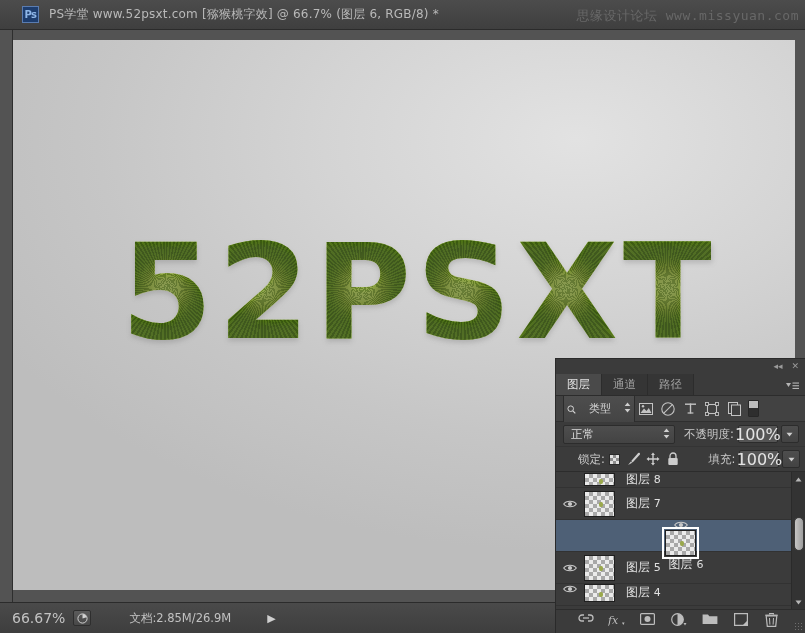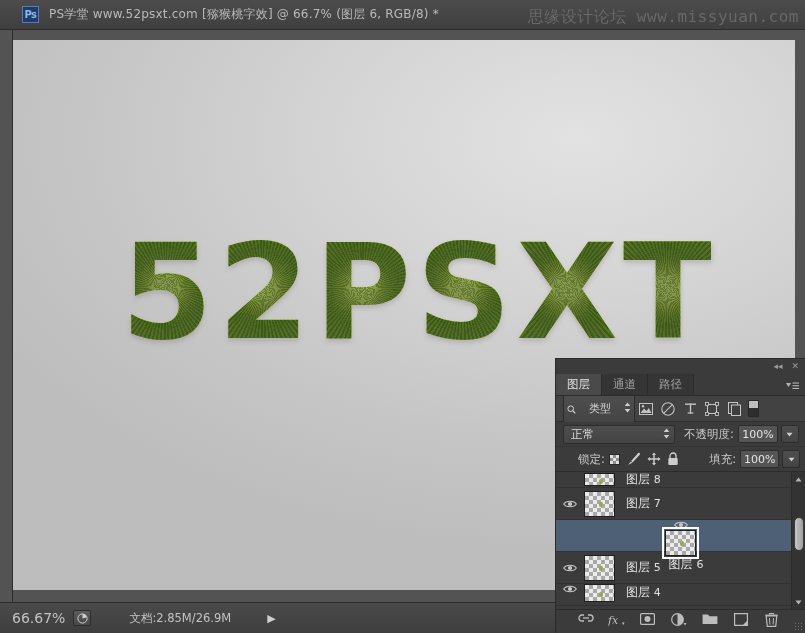--- a/index.html
+++ b/index.html
@@ -35,21 +35,21 @@
   #title-text {
     margin-left: 10px;
     color: #b9b9b9;
     font-size: 12px;
     white-space: nowrap;
     letter-spacing: 0.2px;
   }
   #watermark {
     position: absolute; right: 6px; top: 7px;
     color: #6e6e6e;
-    font-size: 16px;
+    font-size: 13px;
     font-family: "DejaVu Sans Mono", "Liberation Mono", monospace;
     letter-spacing: 0.5px;
     white-space: nowrap;
     opacity: 0.85;
     margin-left: 24px;
   }
 
   
   #canvas-wrap {
     position: absolute; left: 12px; top: 30px;
@@ -207,21 +207,21 @@
     display: flex; align-items: center; justify-content: space-between;
     padding: 0 4px 0 7px;
     font-size: 11.5px; color: #dcdcdc;
   }
   #blend-select .spin { font-size: 7px; color: #cfcfcf; line-height: 0.9; }
   .field-label { font-size: 11.5px; color: #c9c9c9; margin-left: 9px; white-space: nowrap; }
   .num-field {
     width: 40px; height: 18px; margin-left: 4px;
     background: #555; border: 1px solid #2c2c2c; border-radius: 2px;
     display: flex; align-items: center; justify-content: center;
-    font-size: 11px; color: #e4e4e4;
+    font-size: 16px; color: #e4e4e4;
   }
   .num-arrow {
     width: 18px; height: 18px; margin-left: 3px;
     background: linear-gradient(#4e4e4e, #434343);
     border: 1px solid #2c2c2c; border-radius: 2px;
     display: flex; align-items: center; justify-content: center;
     font-size: 7px; color: #cfcfcf;
   }
 
   #lock-row {

